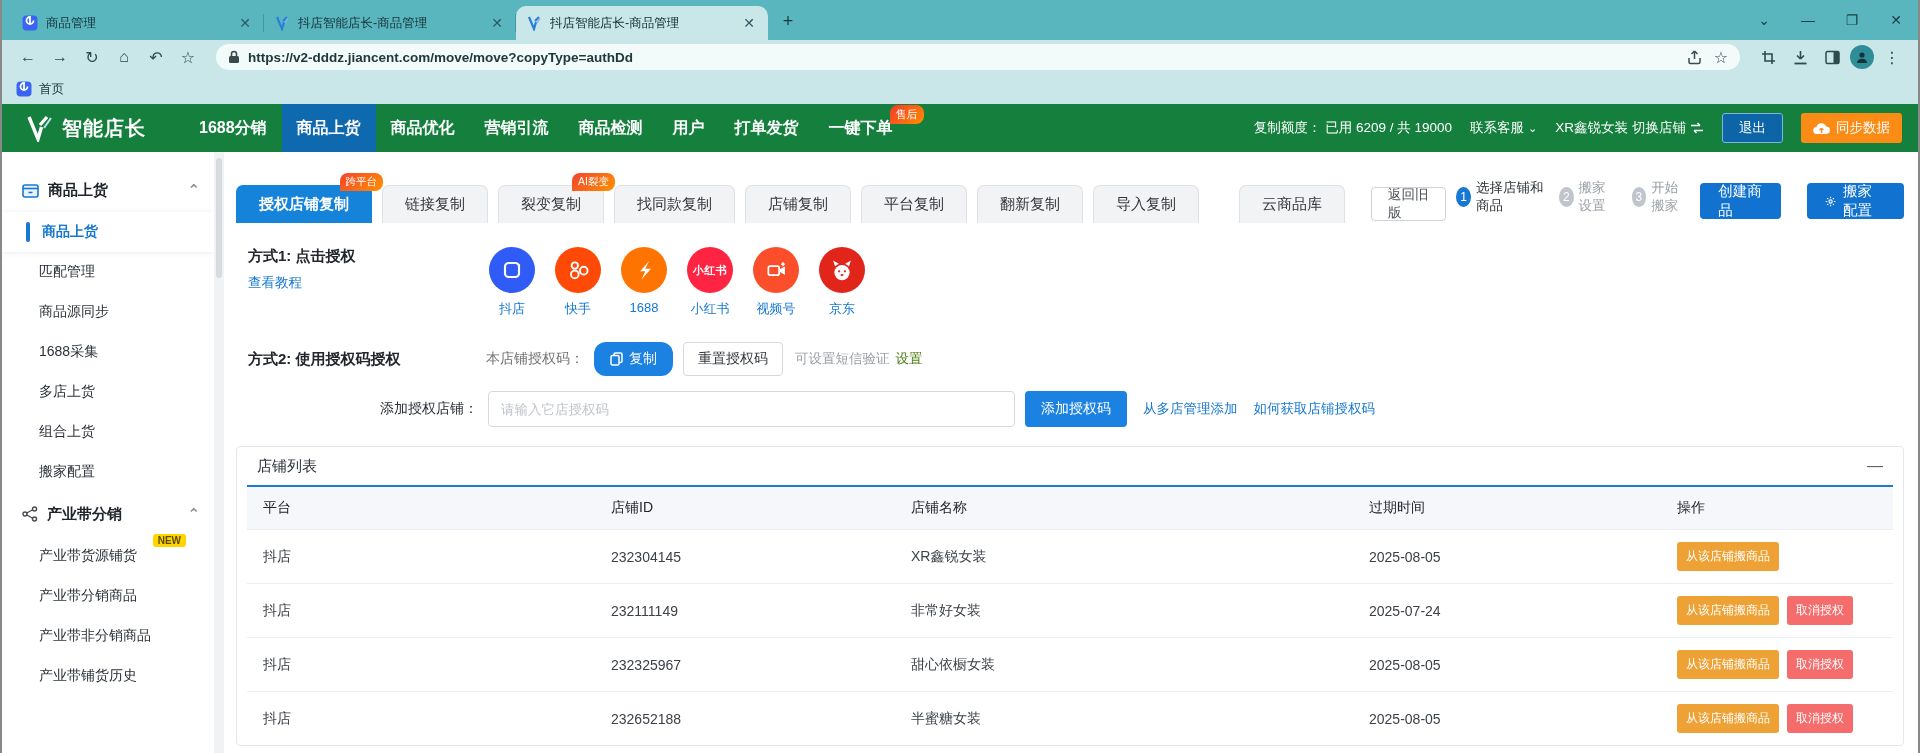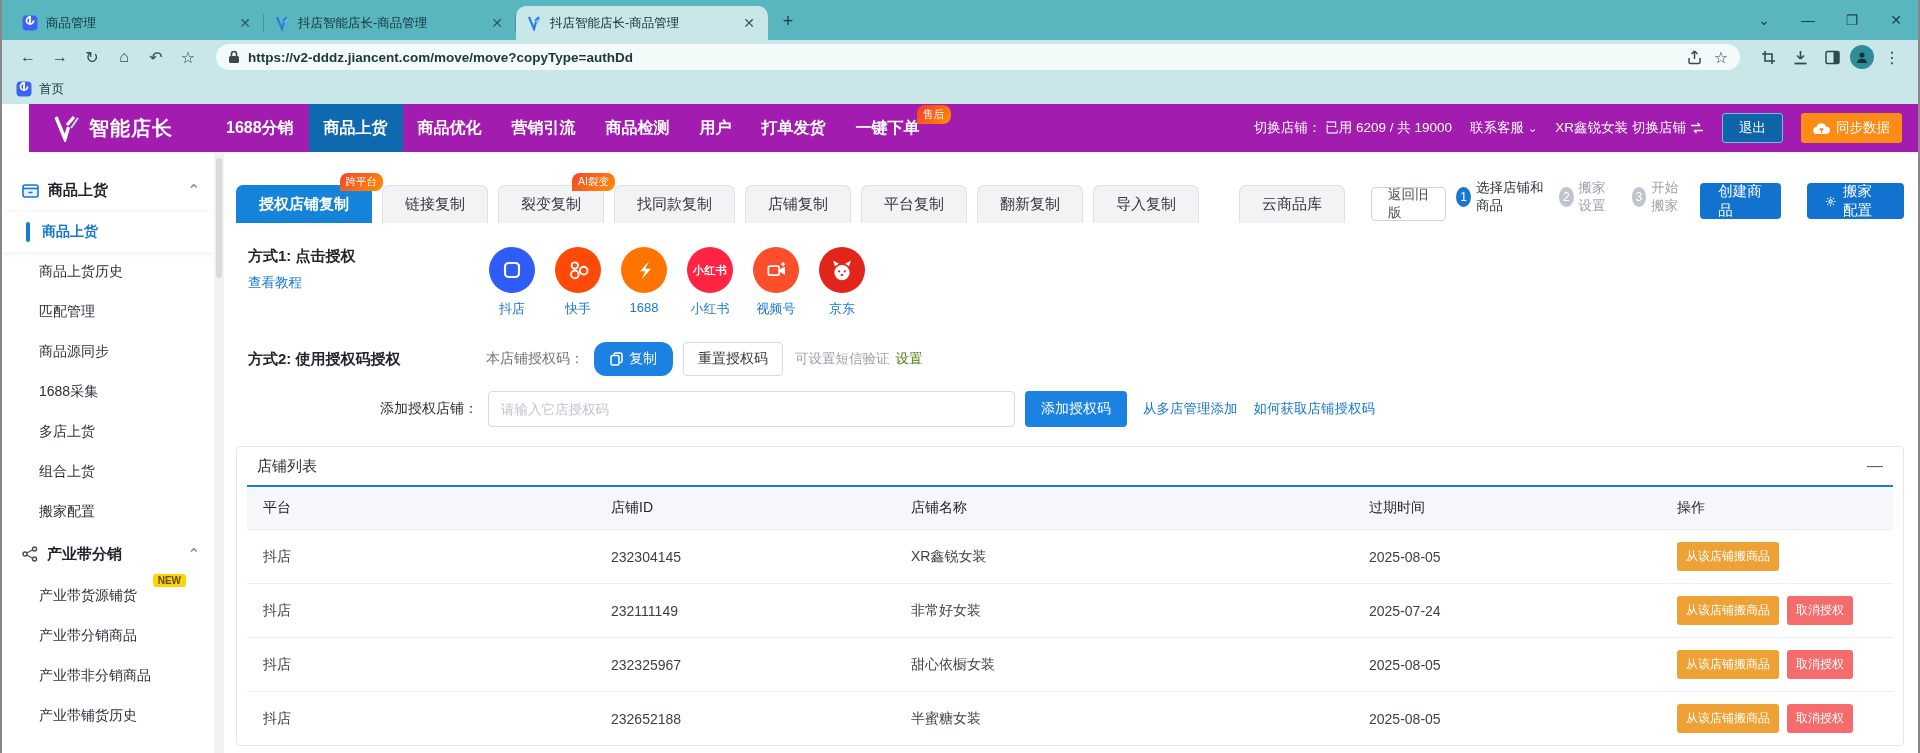--- a/index.html
+++ b/index.html
@@ -23,21 +23,21 @@
   .tool-ic { width:28px; height:26px; display:flex; align-items:center; justify-content:center; font-size:16px; color:#2e4a4e; border-radius:50%; }
   .url-pill { flex:1; height:26px; margin:0 10px; background:#f2fafa; border-radius:13px; display:flex; align-items:center; padding:0 12px; gap:8px;font-weight:bold; }
   .url-text { font-size:13.5px; color:#20393d; flex:1; }
   .pill-right { display:flex; gap:10px; align-items:center; }
   .avatar { width:24px; height:24px; border-radius:50%; background:#2e8d96; display:flex; align-items:center; justify-content:center; }
 
   .bookmark-bar { height:30px; background:#c9e7e9; display:flex; align-items:center; padding:0 14px; gap:7px; }
   .bookmark-bar .bm-label { font-size:12.5px; color:#173338; }
 
   
-  .app-header { height:48px; background:#a21caf; display:flex; align-items:center; color:#fff; padding:0 16px 0 22px;margin-left:27px; }
+  .app-header { height:48px; background:#15803d; display:flex; align-items:center; color:#fff; padding:0 16px 0 22px; }
   .brand { display:flex; align-items:center; gap:8px; margin-right:38px; }
   .brand-name { font-size:20px; font-weight:bold; letter-spacing:1px; }
   .hnav { display:flex; height:48px; }
   .hnav-item { padding:0 15px; display:flex; align-items:center; font-size:16px; font-weight:bold; position:relative; white-space:nowrap; }
   .hnav-item.active { background:#0f69ae; }
   .hnav-badge { position:absolute; top:1px; right:-16px; background:linear-gradient(135deg,#f5382c,#ff8f00); color:#fff; font-size:11px; font-weight:normal; padding:2px 6px; border-radius:8px 8px 8px 0; }
   .hmeta { margin-left:auto; display:flex; align-items:center; gap:18px; font-size:13.5px; white-space:nowrap; }
   .hmeta .grp { display:flex; align-items:center; gap:4px; }
   .logout-btn { background:#0d64a6; border:1px solid #7db6e0; border-radius:3px; padding:5px 16px; font-size:13.5px; }
   .sync-btn { background:#fa8c16; border-radius:3px; padding:6px 12px; font-size:13.5px; display:flex; align-items:center; gap:6px; }
@@ -242,21 +242,21 @@
       <div class="hnav-item">
           <span>打单发货</span>
         </div>
       <div class="hnav-item">
           <span>一键下单</span>
           <span class="hnav-badge">售后</span>
         </div>
     </div>
     <div class="hmeta">
       <span class="grp">
-          <span>切换店铺：</span>
+          <span>复制额度：</span>
           <span>已用 6209 / 共 19000</span>
         </span>
       <span class="grp">
           <span>联系客服</span>
           <span style="font-size:11px">⌄</span>
         </span>
       <span class="grp">
         <span>XR鑫锐女装</span>
         <span>切换店铺</span>
         <svg width="14" height="12" viewBox="0 0 14 12">
@@ -284,23 +284,20 @@
             <path d="M1 6.5 h15" stroke="#1778d2" stroke-width="1.6"></path>
             <path d="M6.5 10.5 h4" stroke="#1778d2" stroke-width="1.6"></path>
           </svg>
         <span>商品上货</span>
         <span class="chev">⌃</span>
       </div>
       <div class="side-item active">
           <span>商品上货</span>
         </div>
       <div class="side-item">
-          <span>商品上货历史</span>
-        </div>
-      <div class="side-item">
           <span>匹配管理</span>
         </div>
       <div class="side-item">
           <span>商品源同步</span>
         </div>
       <div class="side-item">
           <span>1688采集</span>
         </div>
       <div class="side-item">
           <span>多店上货</span>

